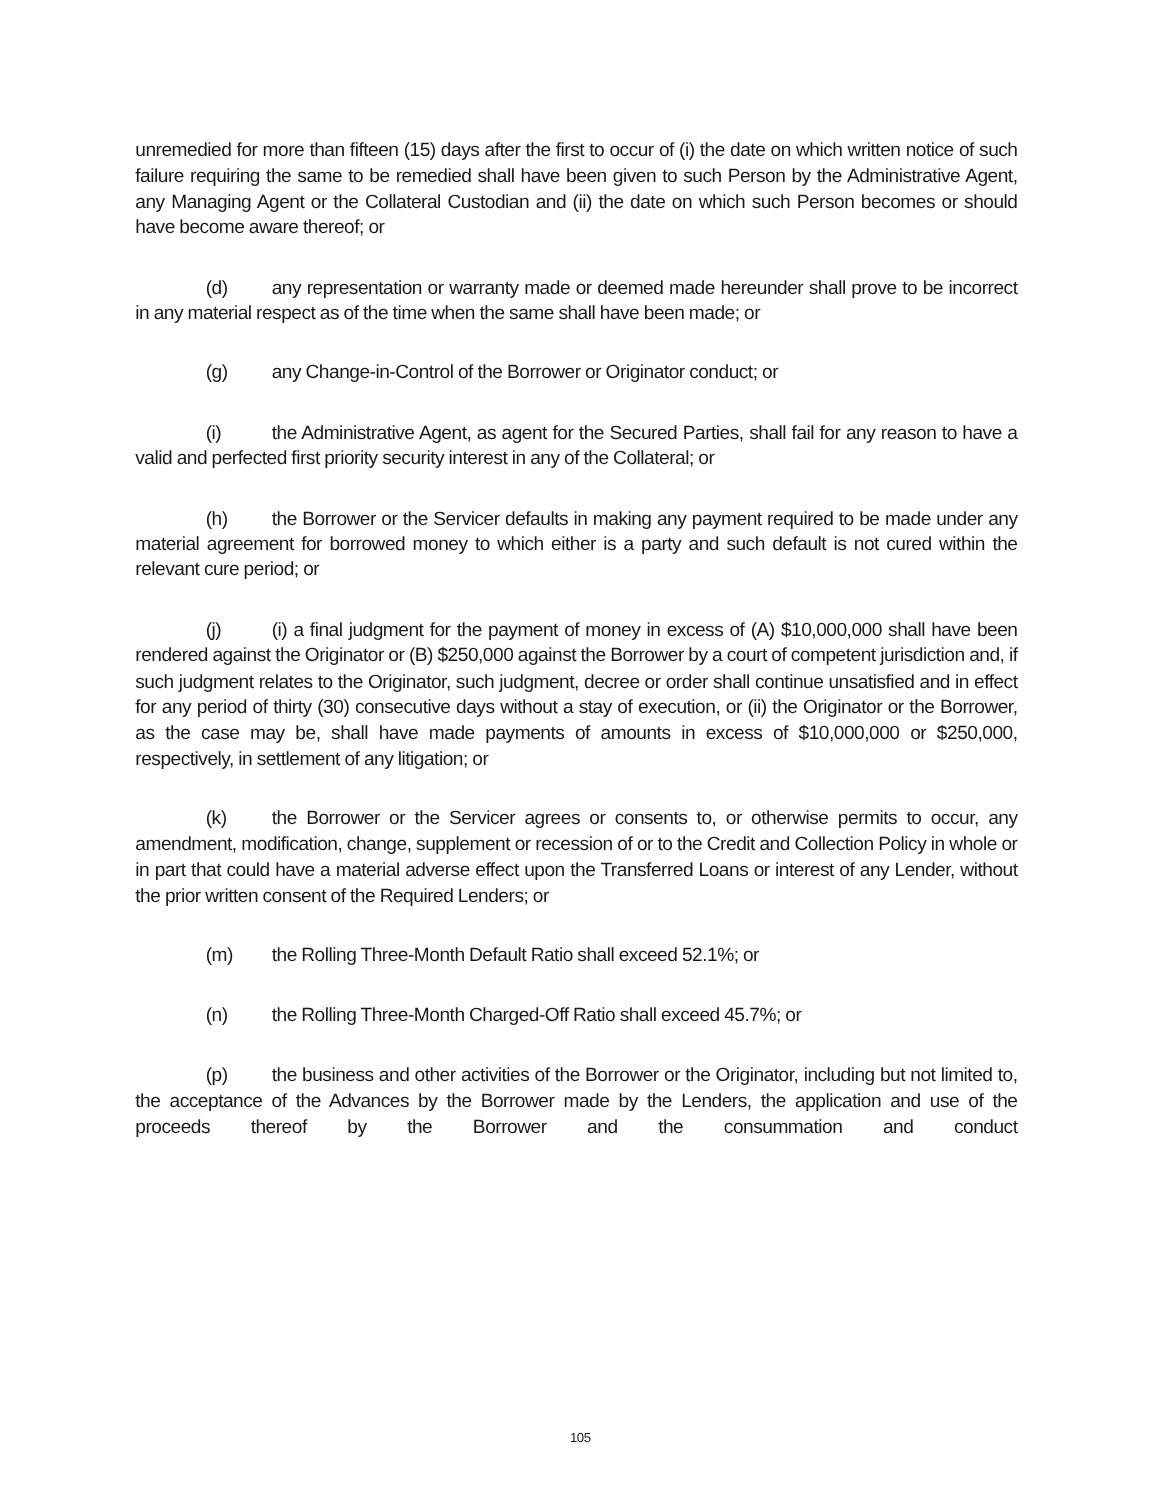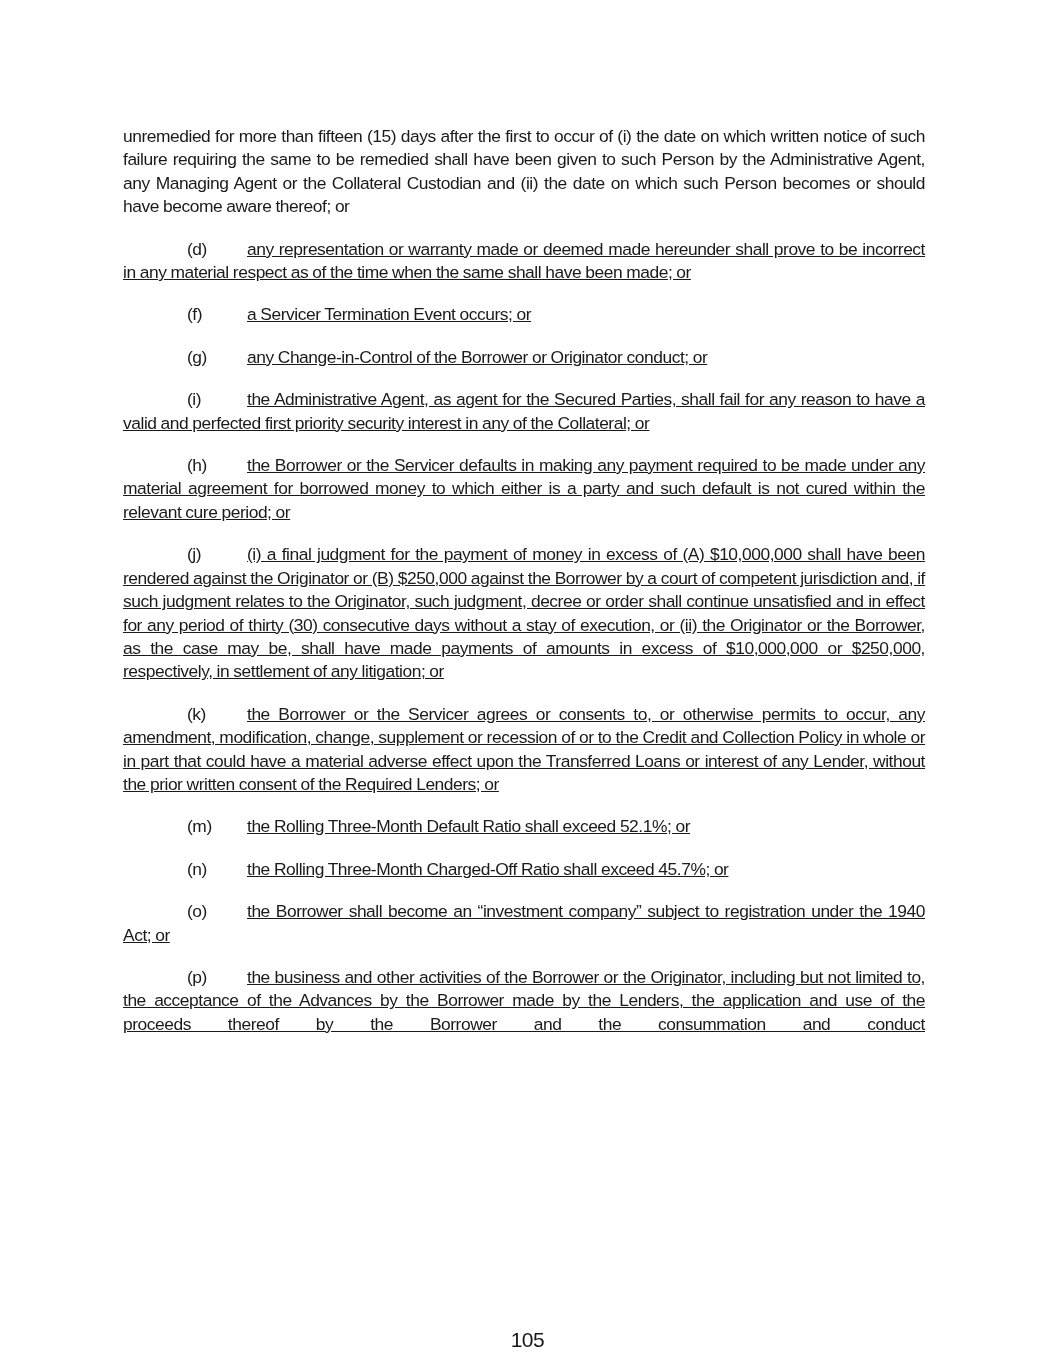--- a/index.html
+++ b/index.html
@@ -7,56 +7,54 @@
   .page {
     position: absolute; left: 0; top: 0; width: 1055px; height: 1365px; background: #ffffff;
     font-family: "Liberation Sans", sans-serif; color: #1a1a1a;
   }
   .body-text {
     position: absolute; left: 123px; width: 802px; top: 125px;
     font-size: 17.4px; line-height: 23.4px; letter-spacing: -0.45px; word-spacing: -0.3px;
   }
   .para { margin: 0; text-align: justify; }
   .para.last { text-align-last: justify; }
-  .gap { margin-top: 19px; text-decoration: underline; }
+  .gap { margin-top: 31px; }
   .item { text-indent: 64px; }
   .marker { display: inline-block; width: 60px; text-indent: 0; }
   .page-number {
-    position: absolute; top: 1328px; left: 0; width: 1055px; text-align: center;
-    font-size: 21px; letter-spacing: -0.45px;
+    position: absolute; top: 1300px; left: 0; width: 1055px; text-align: center;
+    font-size: 12px; letter-spacing: -0.45px;
   }
 </style>
 </head>
 <body>
 
 <div class="page">
   <div class="body-text">
 
     <p class="para">unremedied for more than fifteen (15) days after the first to occur of (i) the date on which written notice of such failure requiring the same to be remedied shall have been given to such Person by the Administrative Agent, any Managing Agent or the Collateral Custodian and (ii) the date on which such Person becomes or should have become aware thereof; or</p>
 
     <p class="para item gap"><span class="marker">(d)</span><span>any representation or warranty made or deemed made hereunder shall prove to be incorrect in any material respect as of the time when the same shall have been made; or</span></p>
 
 
-    <p class="para item gap"><span class="marker">(f)</span><span>a Servicer Termination Event occurs; or</span></p>
 
     <p class="para item gap"><span class="marker">(g)</span><span>any Change-in-Control of the Borrower or Originator conduct; or</span></p>
 
     <p class="para item gap"><span class="marker">(i)</span><span>the Administrative Agent, as agent for the Secured Parties, shall fail for any reason to have a valid and perfected first priority security interest in any of the Collateral; or</span></p>
 
     <p class="para item gap"><span class="marker">(h)</span><span>the Borrower or the Servicer defaults in making any payment required to be made under any material agreement for borrowed money to which either is a party and such default is not cured within the relevant cure period; or</span></p>
 
     <p class="para item gap"><span class="marker">(j)</span><span>(i) a final judgment for the payment of money in excess of (A) $10,000,000 shall have been rendered against the Originator or (B) $250,000 against the Borrower by a court of competent jurisdiction and, if such judgment relates to the Originator, such judgment, decree or order shall continue unsatisfied and in effect for any period of thirty (30) consecutive days without a stay of execution, or (ii) the Originator or the Borrower, as the case may be, shall have made payments of amounts in excess of $10,000,000 or $250,000, respectively, in settlement of any litigation; or</span></p>
 
     <p class="para item gap"><span class="marker">(k)</span><span>the Borrower or the Servicer agrees or consents to, or otherwise permits to occur, any amendment, modification, change, supplement or recession of or to the Credit and Collection Policy in whole or in part that could have a material adverse effect upon the Transferred Loans or interest of any Lender, without the prior written consent of the Required Lenders; or</span></p>
 
 
     <p class="para item gap"><span class="marker">(m)</span><span>the Rolling Three-Month Default Ratio shall exceed 52.1%; or</span></p>
 
     <p class="para item gap"><span class="marker">(n)</span><span>the Rolling Three-Month Charged-Off Ratio shall exceed 45.7%; or</span></p>
 
-    <p class="para item gap"><span class="marker">(o)</span><span>the Borrower shall become an “investment company” subject to registration under the 1940 Act; or</span></p>
 
     <p class="para item gap last"><span class="marker">(p)</span><span>the business and other activities of the Borrower or the Originator, including but not limited to, the acceptance of the Advances by the Borrower made by the Lenders, the application and use of the proceeds thereof by the Borrower and the consummation and conduct</span></p>
 
   </div>
 
   <div class="page-number">105</div>
 </div>
 
 </body></html>

